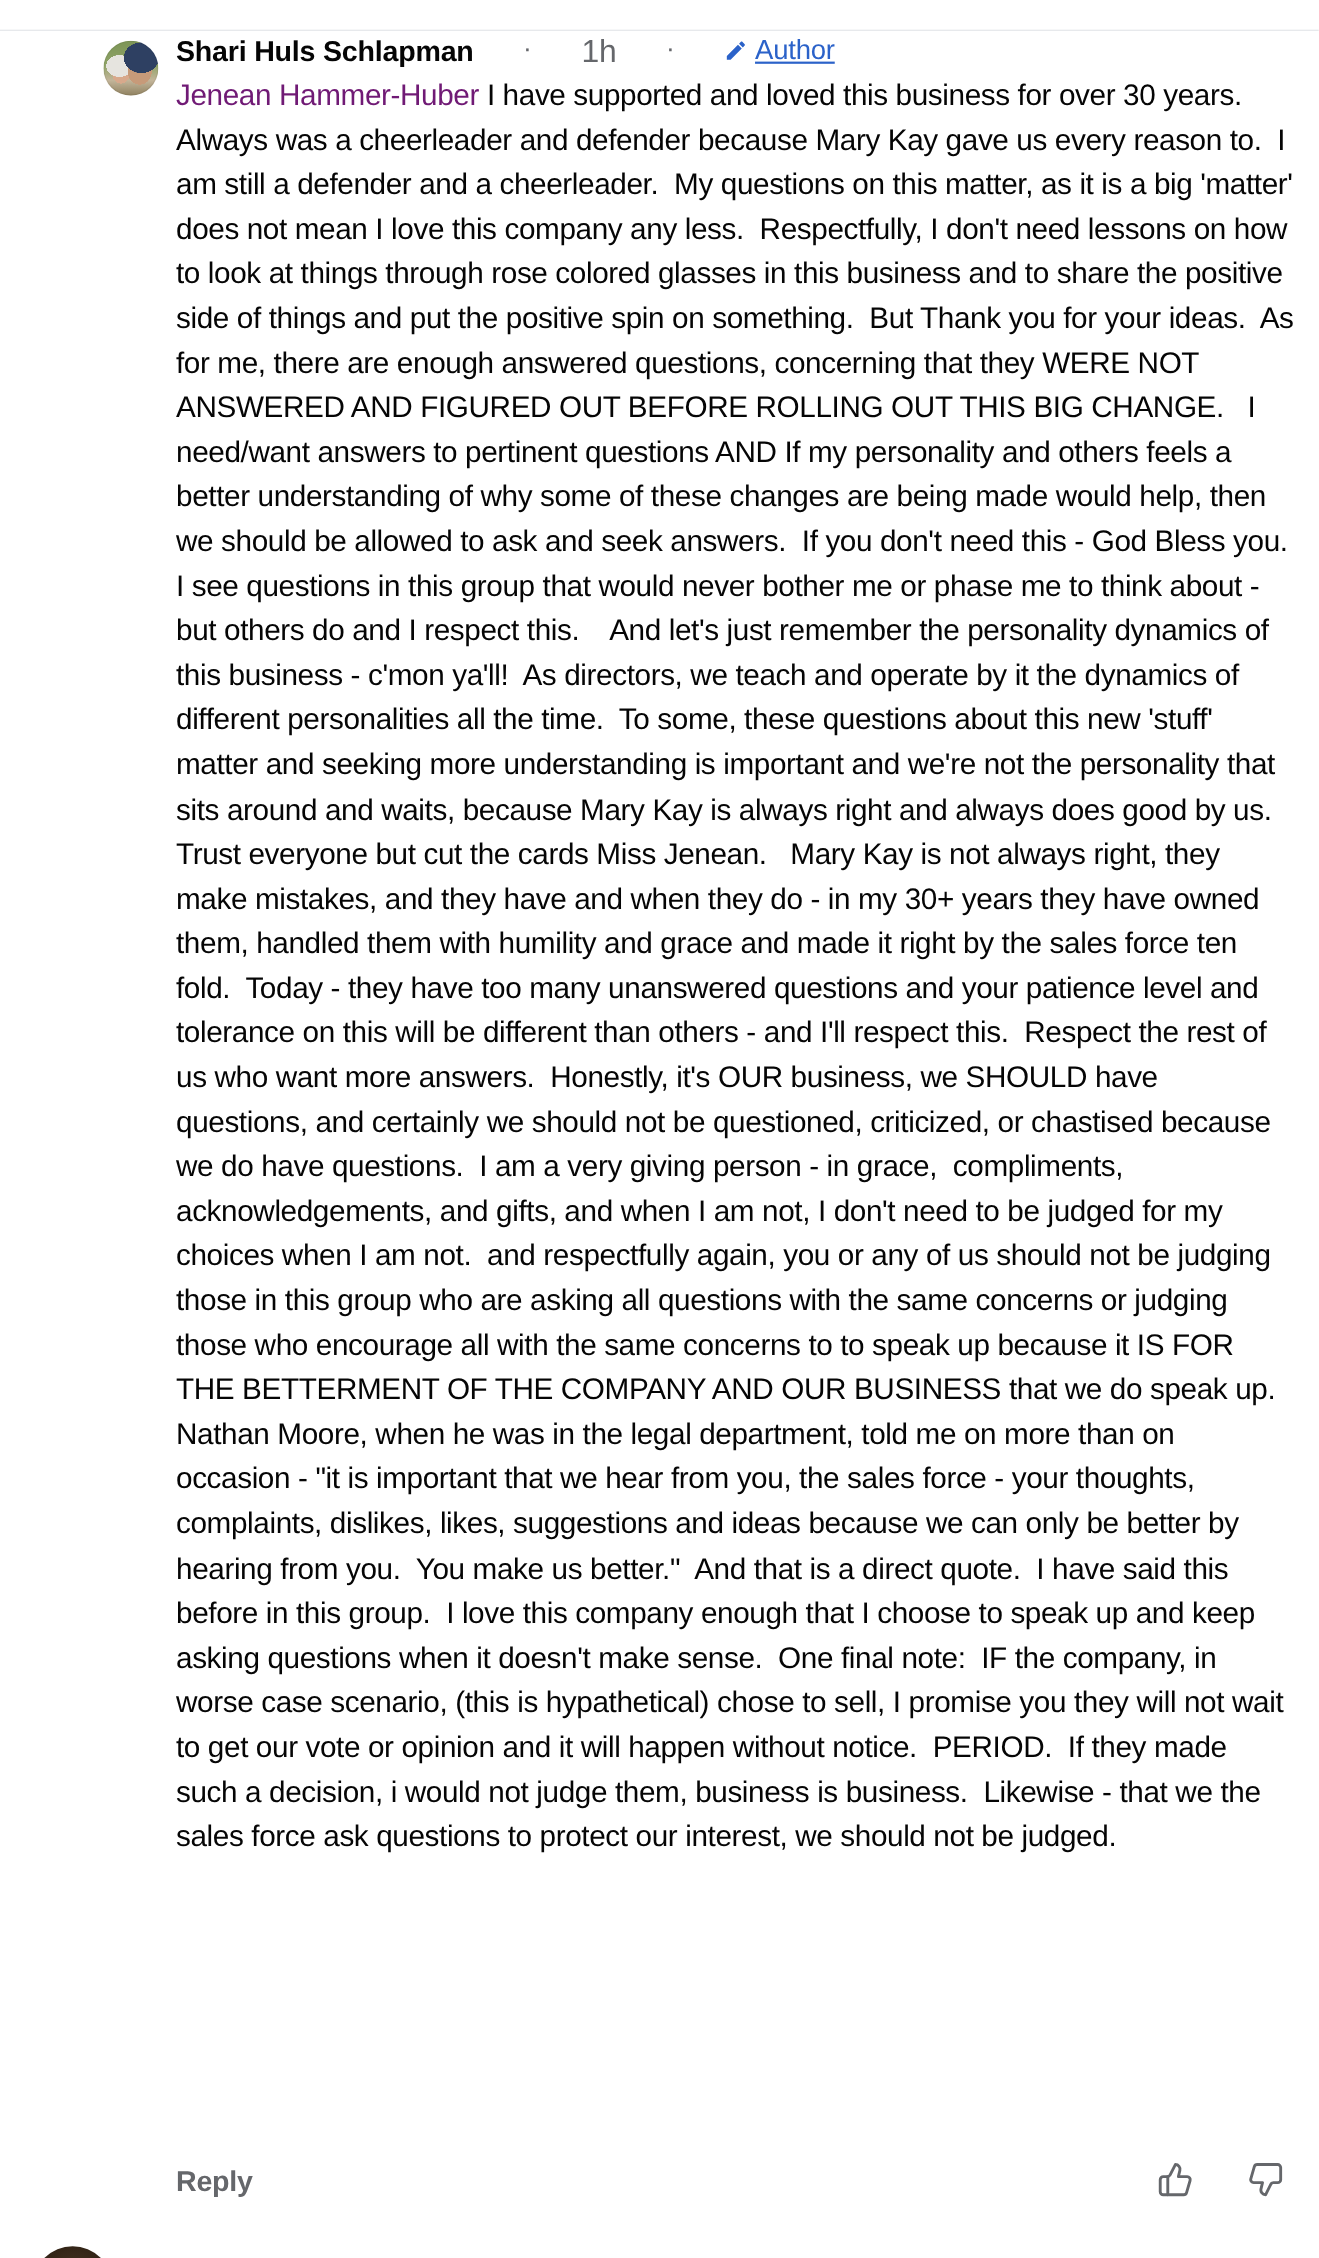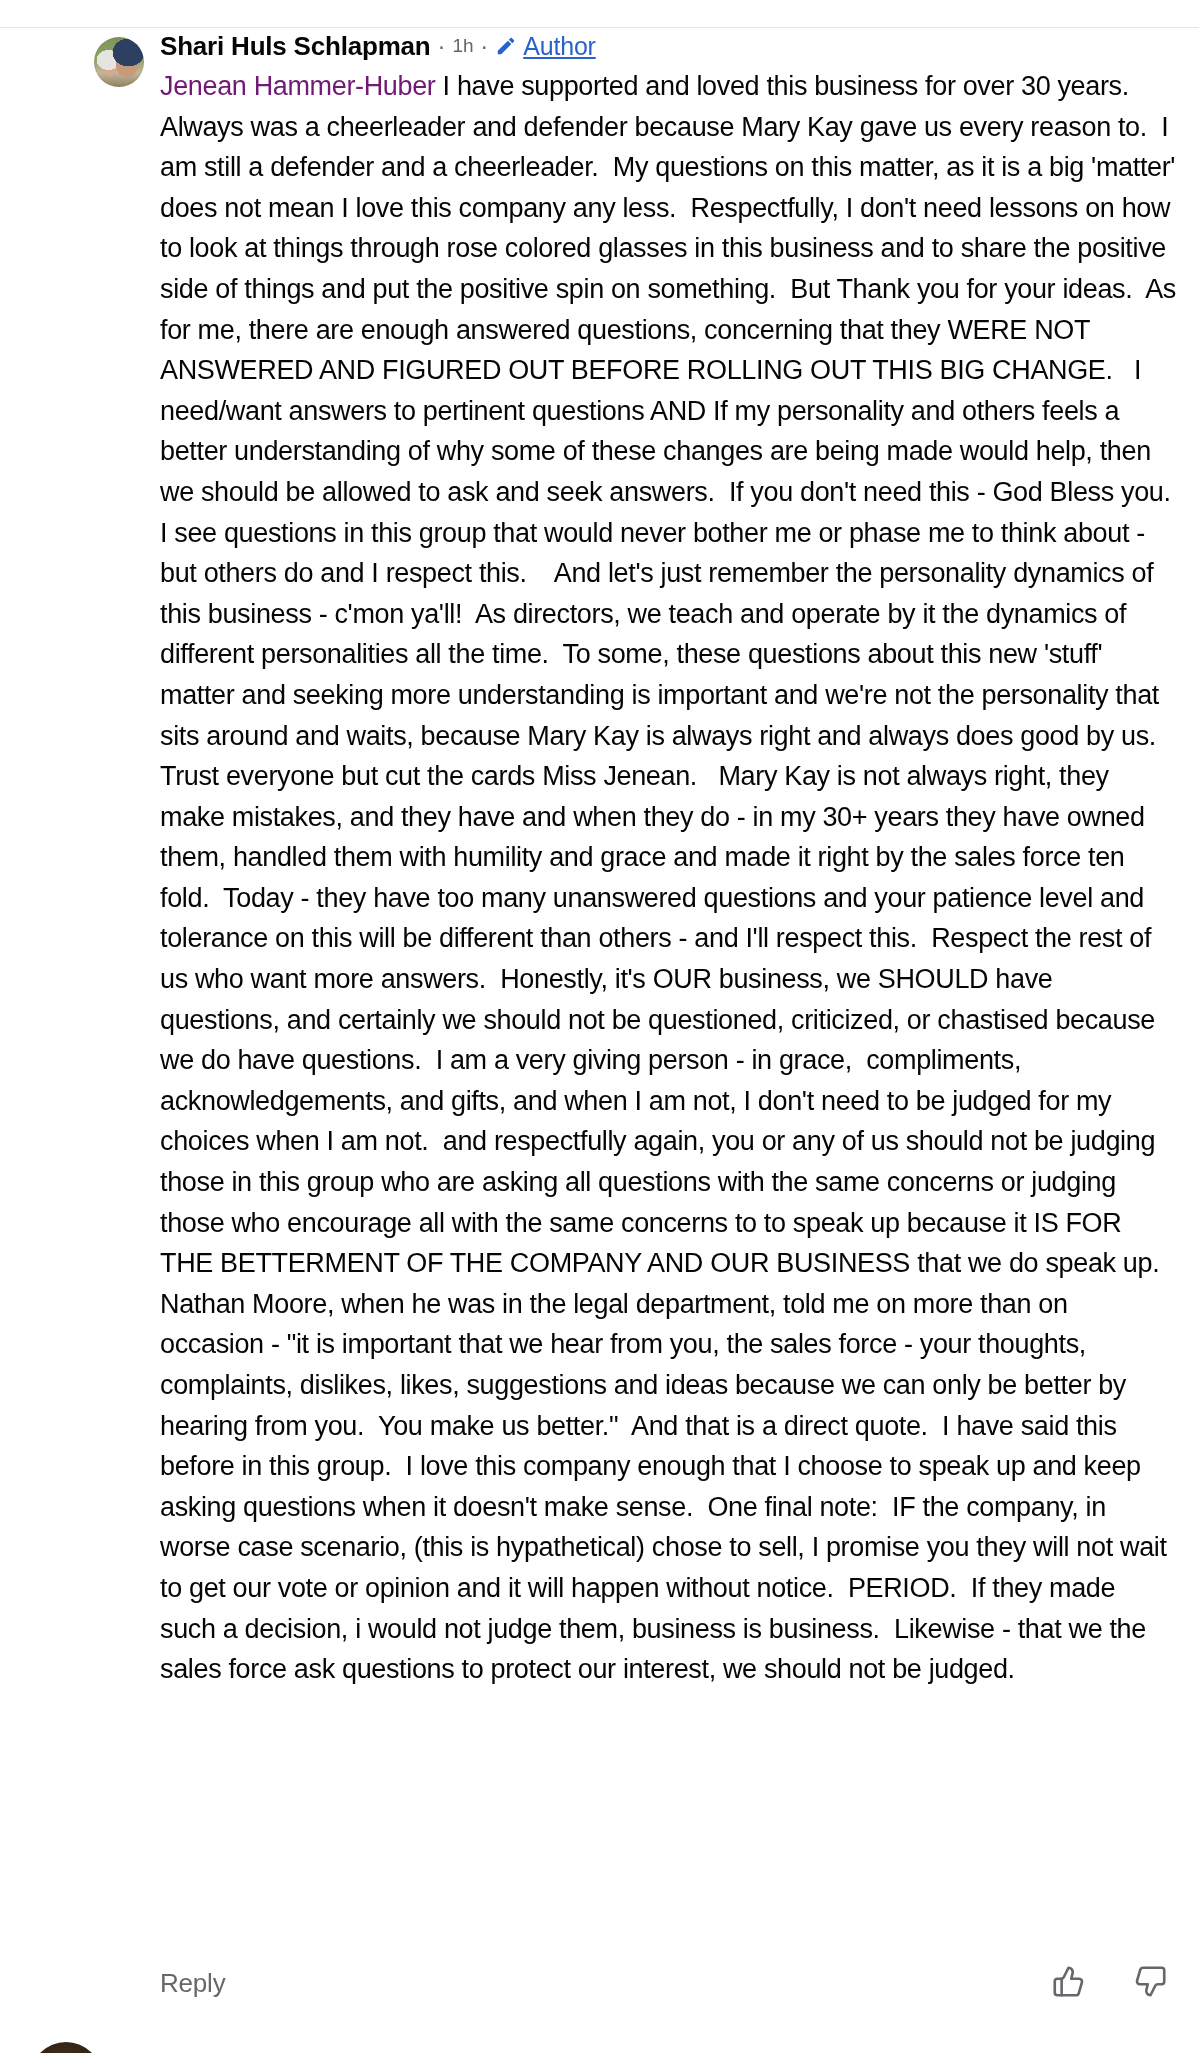--- a/index.html
+++ b/index.html
@@ -35,38 +35,38 @@
       radial-gradient(ellipse 8px 9px at 32% 60%, #d8a98c 99%, transparent 100%),
       linear-gradient(180deg, #7c9456 0%, #90a468 45%, #c3b59a 72%, #8f815f 100%);
     box-shadow: inset 0 0 0 1px rgba(0,0,0,0.06);
   }
 
   .header {
     position: absolute;
     left: 160px; top: 31px;
     height: 30px;
     display: flex;
-    align-items: center;
     white-space: nowrap;
+    gap: 38px;
   }
   .header .name {
     font-size: 26px;
     font-weight: 700;
     color: #050505;
     letter-spacing: -0.2px;
     cursor: pointer;
   }
   .header .dot {
     color: #65676b;
     font-size: 24px;
     margin: 0 7px;
   }
   .header .time {
     color: #65676b;
-    font-size: 19px;
+    font-size: 29px;
     letter-spacing: -0.2px;
   }
   .author-badge {
     display: inline-flex;
     align-items: center;
     gap: 6px;
     color: #2b62c9;
     font-size: 25px;
     letter-spacing: -0.2px;
     text-decoration: underline;
@@ -87,21 +87,21 @@
   .mention {
     color: #701a75;
     cursor: pointer;
     text-decoration: none;
   }
 
   .actions-reply {
     position: absolute;
     left: 160px; top: 1968px;
     font-size: 26px;
-    font-weight: 400;
+    font-weight: 700;
     color: #65676b;
     letter-spacing: -0.2px;
     cursor: pointer;
   }
 
   .thumb-btn {
     position: absolute;
     top: 1963px;
     width: 36px; height: 36px;
     display: flex;

